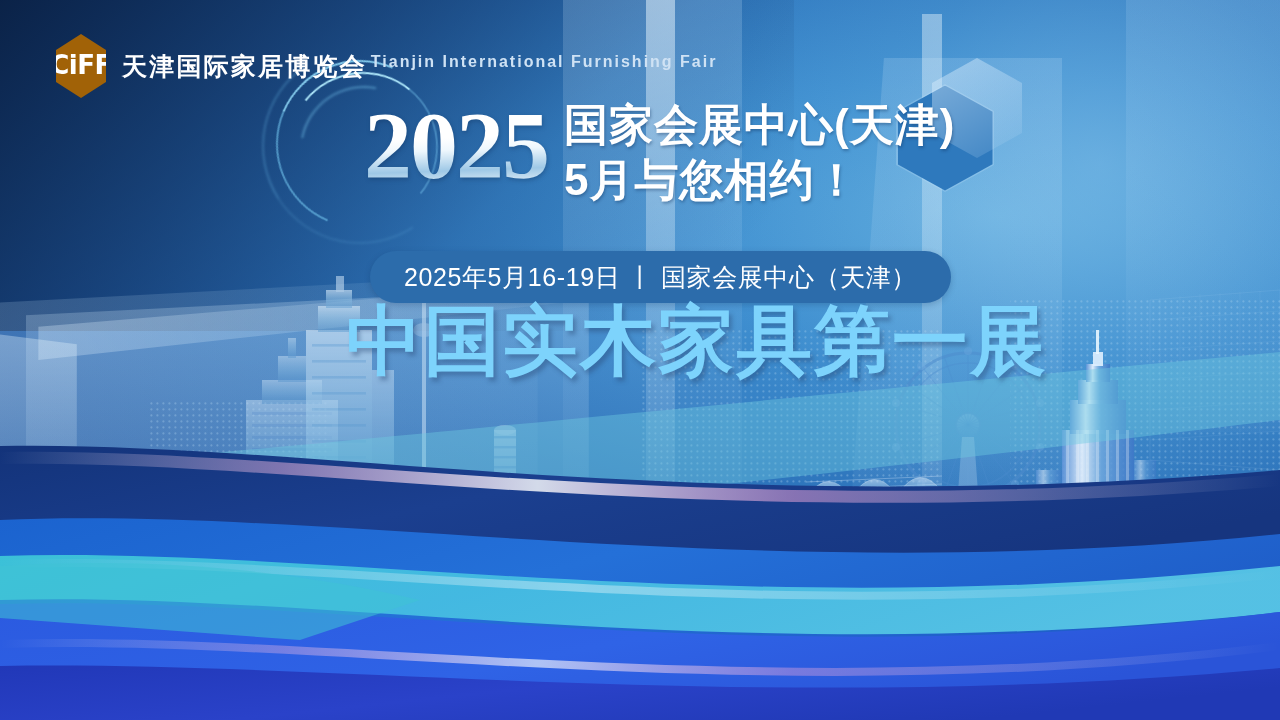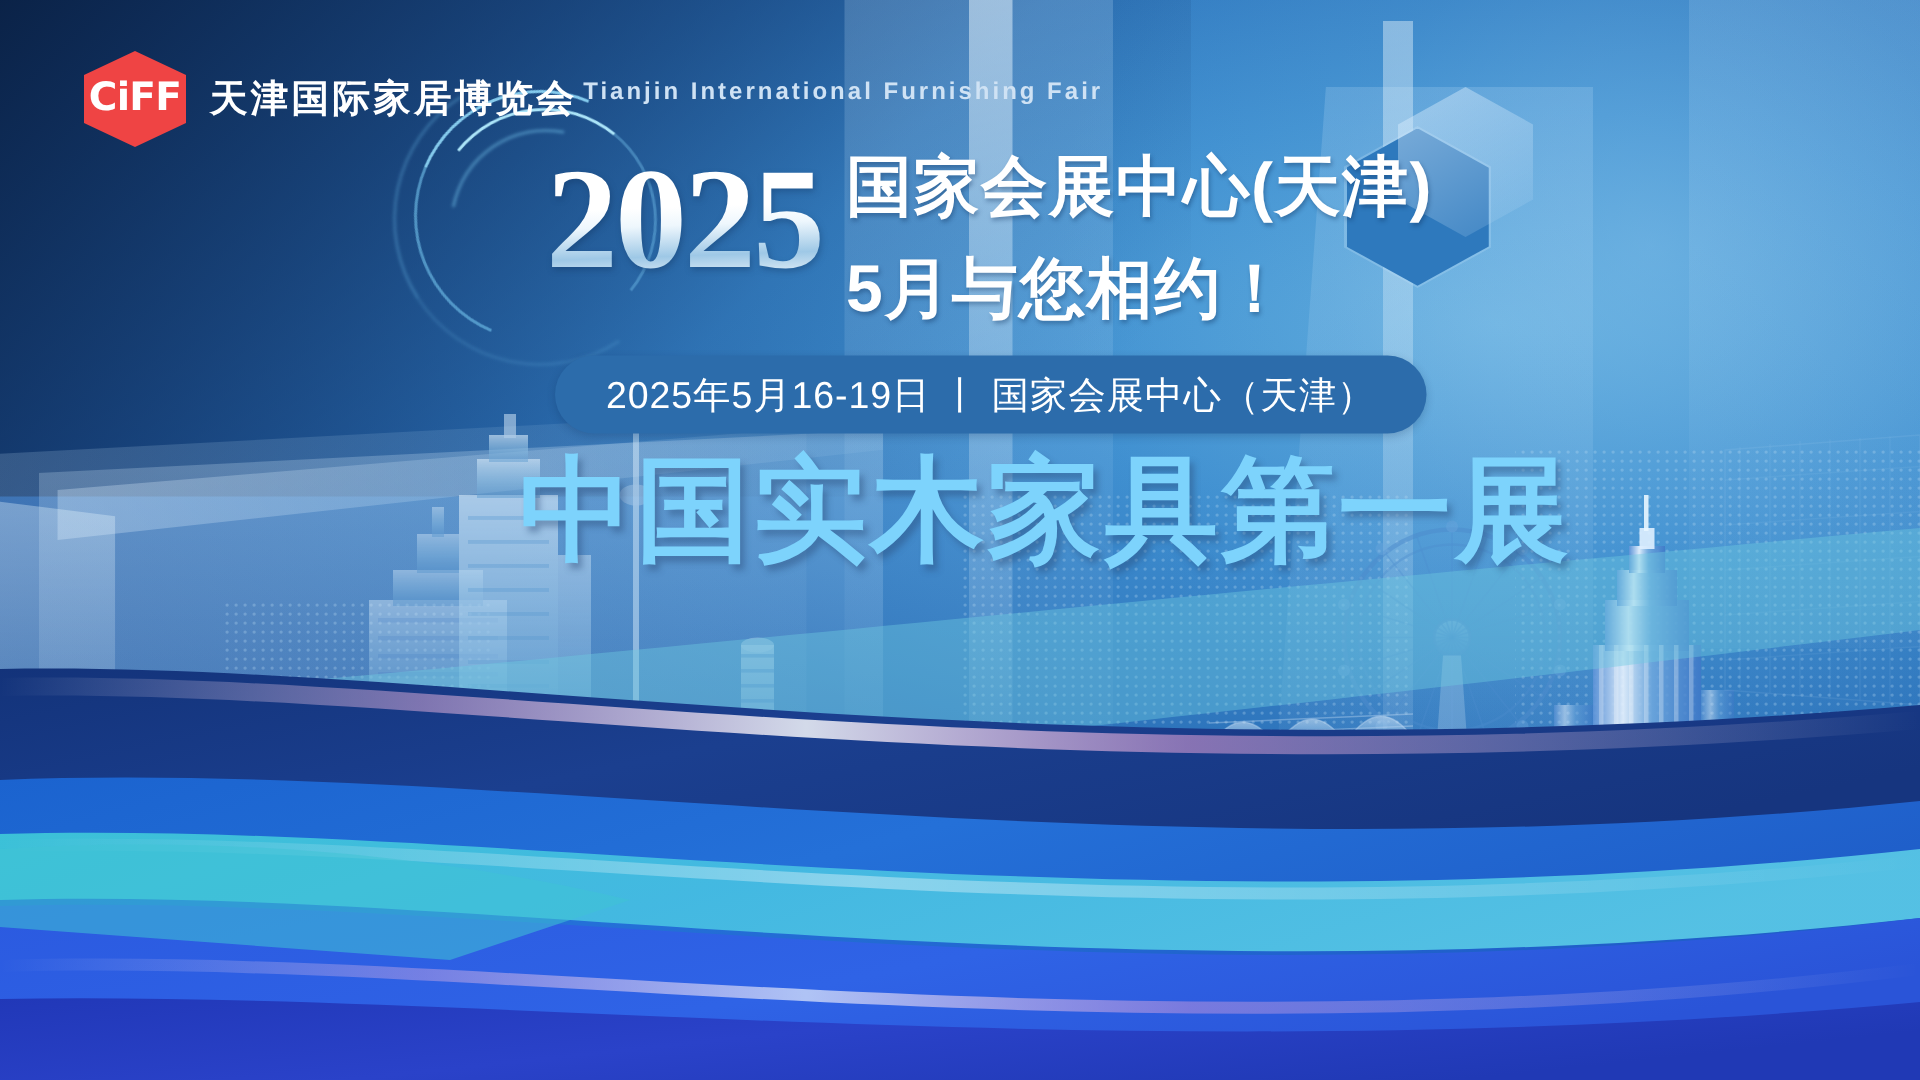--- a/index.html
+++ b/index.html
@@ -91,22 +91,22 @@
 
   
   .city{position:absolute;left:0;top:0;width:1280px;height:720px;}
 
   
   .waves{position:absolute;left:0;top:0;width:1280px;height:720px;}
 
   
   .logo-row{position:absolute;left:56px;top:34px;display:flex;align-items:center;gap:16px;}
   .hex-logo{
-    position:relative;width:68px;height:64px;
-    background:#ef4444;
+    position:relative;width:50px;height:64px;
+    background:#a16207;
     clip-path:polygon(50% 0%,100% 25%,100% 75%,50% 100%,0% 75%,0% 25%);
     display:flex;align-items:center;justify-content:center;
   }
   .hex-logo .mark{
     color:#fff;font-weight:bold;font-size:26px;letter-spacing:-.5px;
     font-family:"DejaVu Sans","Liberation Sans",sans-serif;line-height:1;
     transform:translateY(-1px);
   }
   .logo-txt{display:flex;gap:4px;}
   .logo-cn{color:#ffffff;font-size:25px;font-weight:600;letter-spacing:2.2px;line-height:1;}
@@ -124,26 +124,26 @@
     filter:drop-shadow(1px 2px 2px rgba(10,40,80,.30));
   }
   .ttl-wrap{position:absolute;left:564px;top:100px;}
   .ttl1{
     color:#ffffff;font-size:44px;font-weight:bold;line-height:1.12;
     letter-spacing:1px;
     text-shadow:1px 2px 3px rgba(12,44,86,.35);
   }
   .ttl2{
     color:#ffffff;font-size:44px;font-weight:bold;line-height:1.12;
-    letter-spacing:1px;margin-top:19px;
+    letter-spacing:1px;margin-top:6px;
     text-shadow:1px 2px 3px rgba(12,44,86,.35);
   }
 
   .pill{
-    position:absolute;left:370px;top:237px;height:52px;
+    position:absolute;left:370px;top:251px;height:52px;
     display:flex;align-items:center;justify-content:center;
     padding:0 34px;border-radius:26px;
     background:#2c6cab;
     color:#ffffff;font-size:25px;font-weight:500;letter-spacing:.6px;
     box-shadow:0 2px 6px rgba(10,38,76,.22);
   }
 
   .big1{
     position:absolute;left:346px;top:303px;
     color:#7dd3fc;font-size:76px;font-weight:bold;line-height:1;

